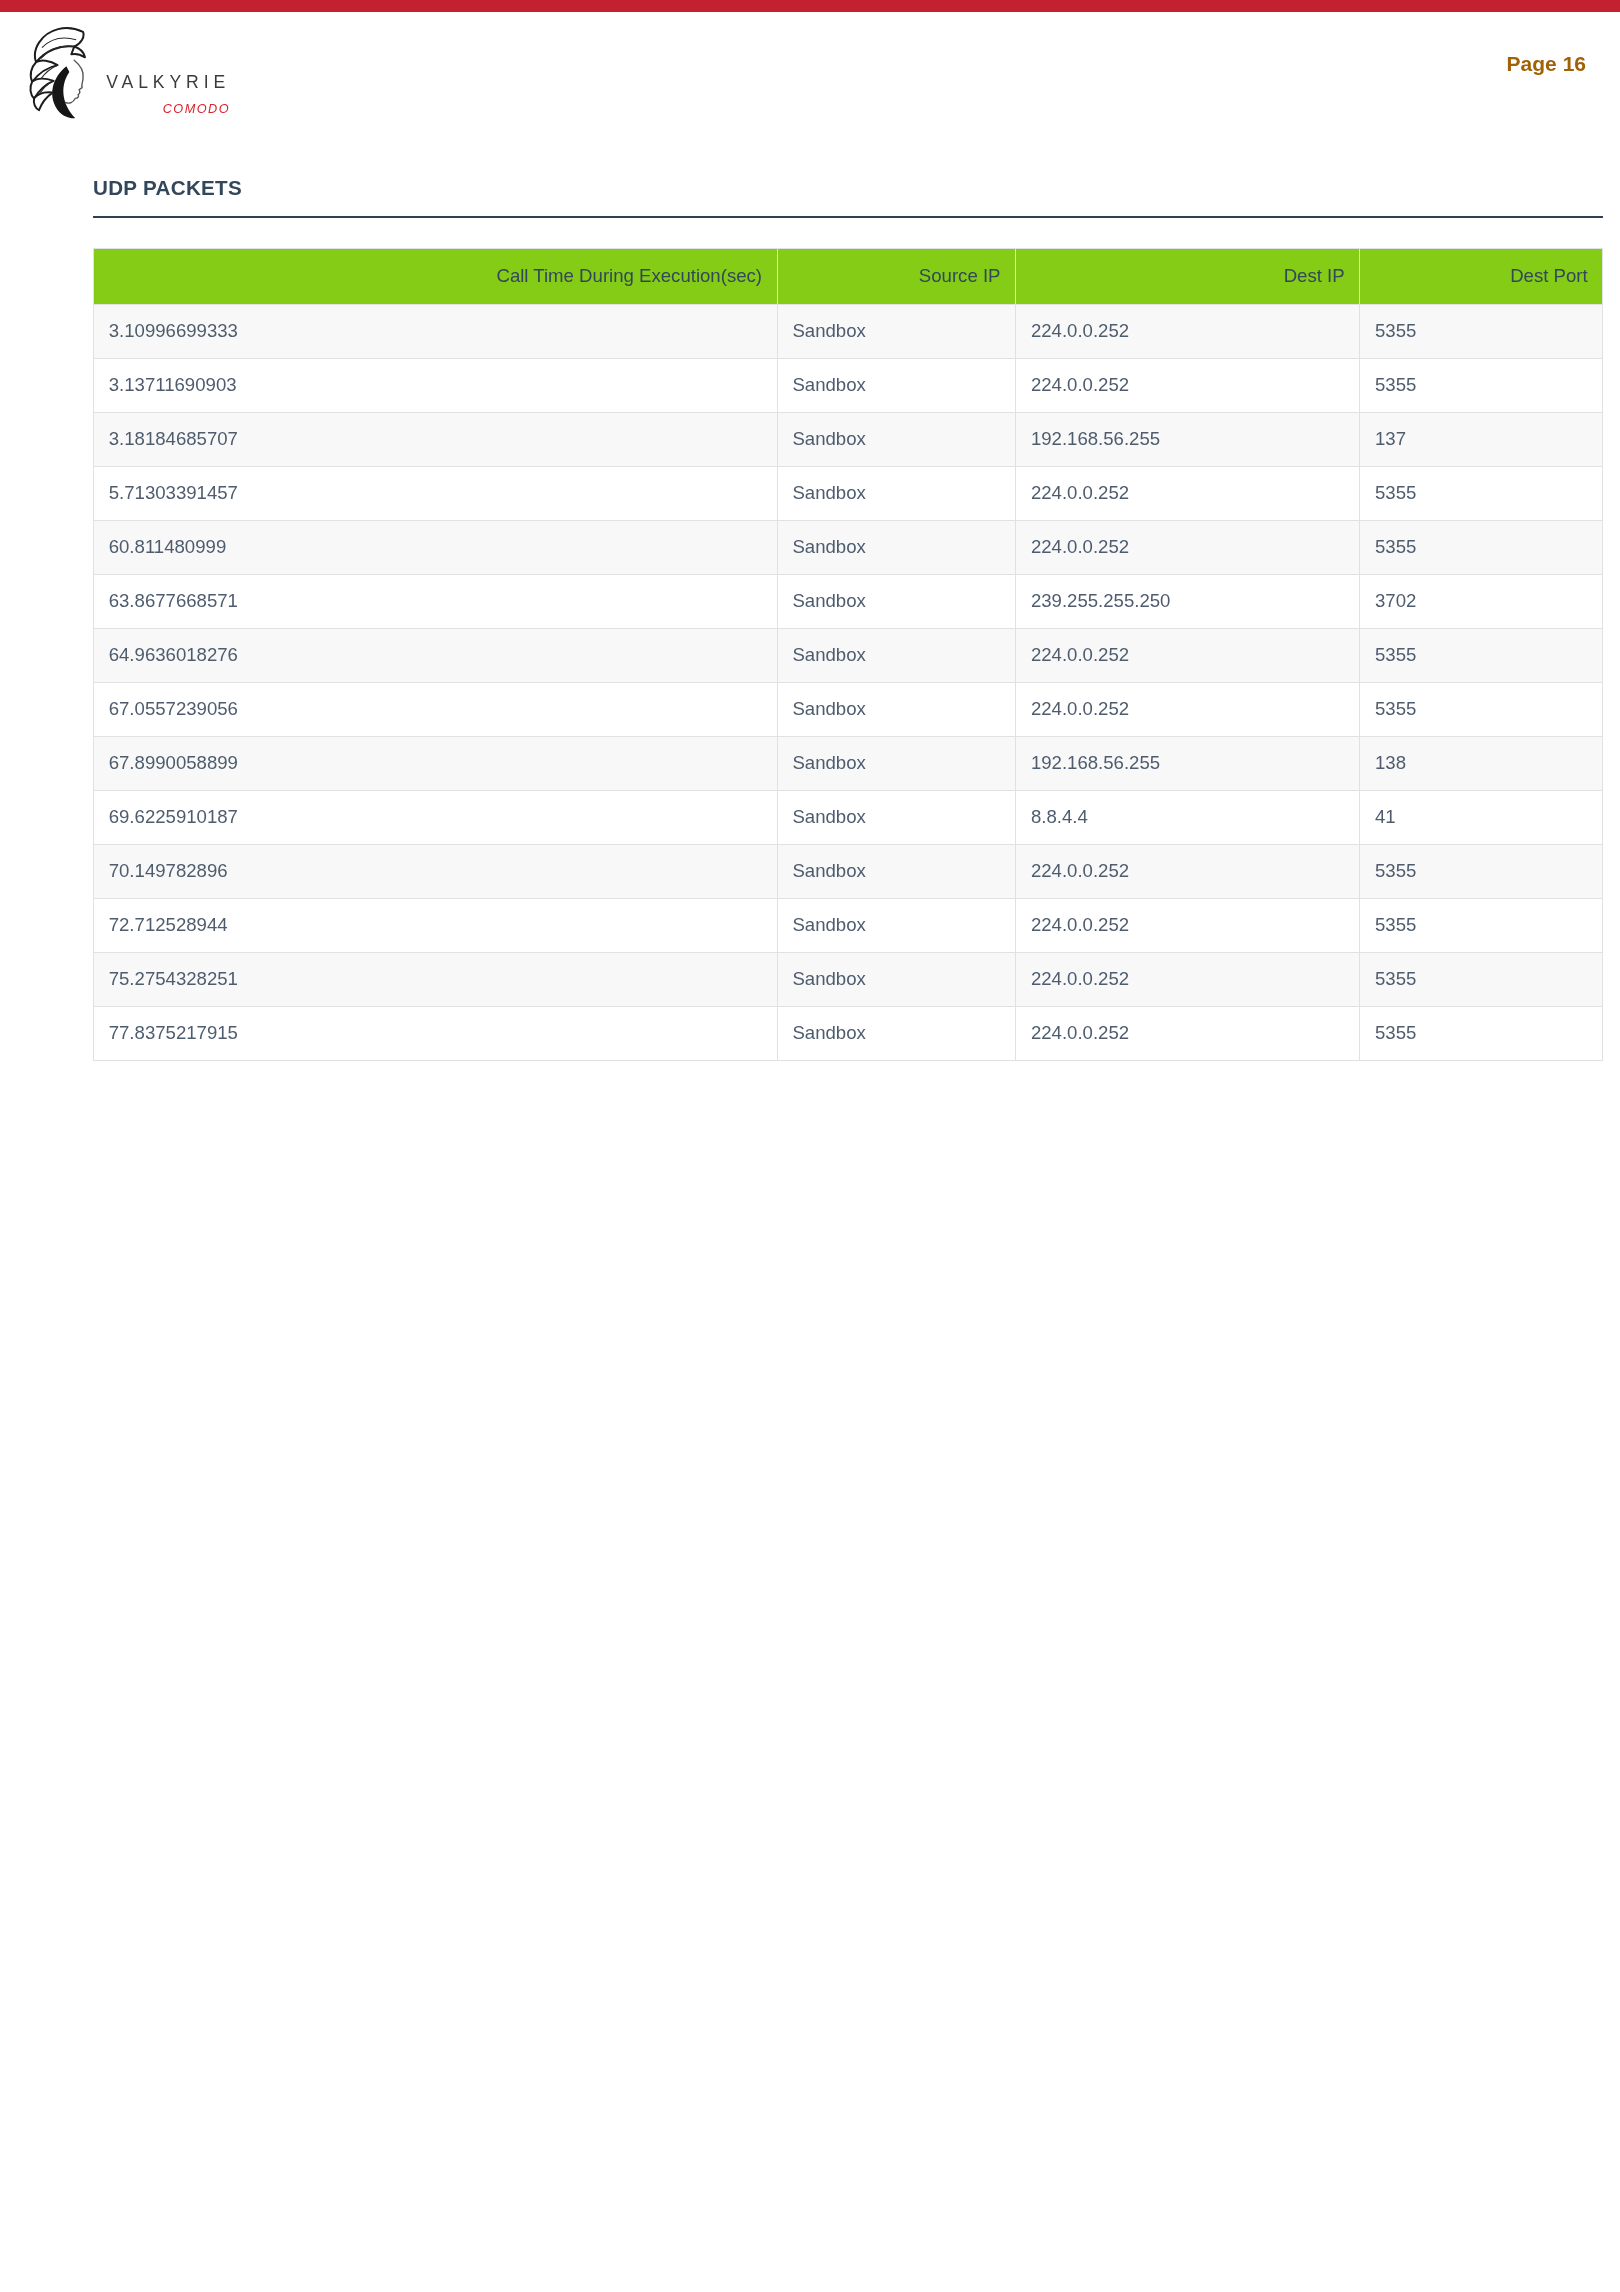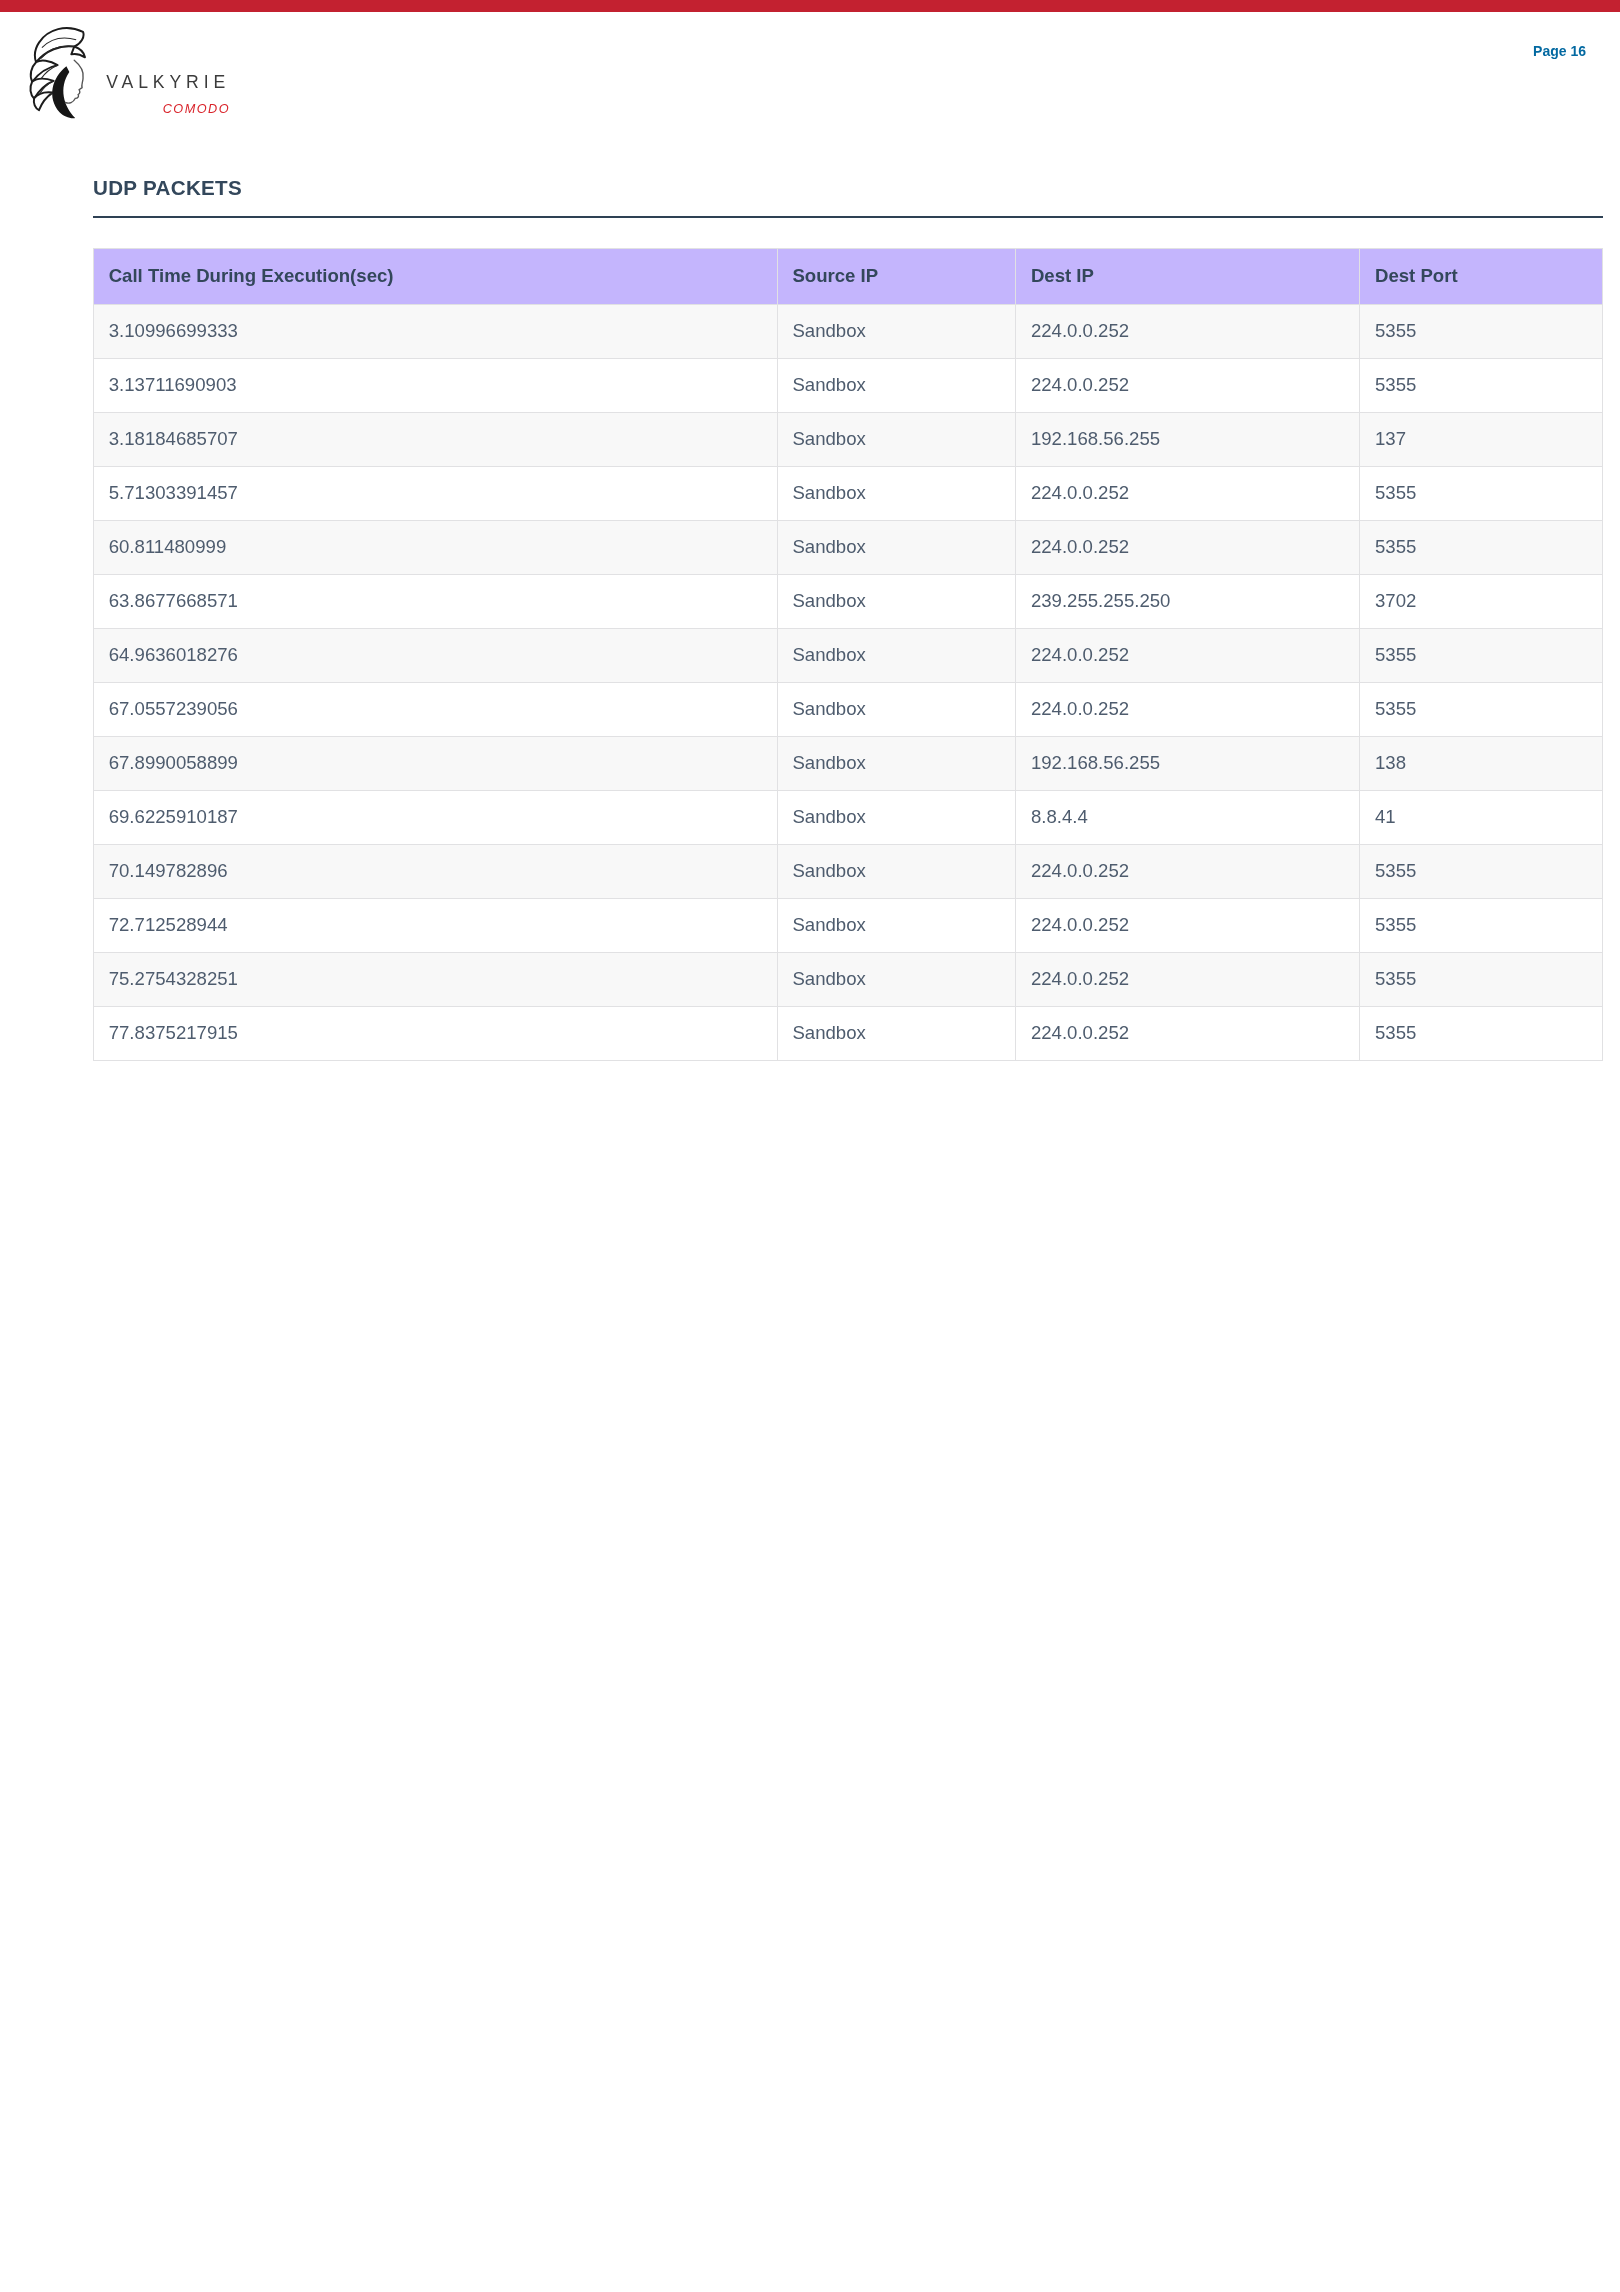--- a/index.html
+++ b/index.html
@@ -66,25 +66,25 @@
     font-size: 12.7px;
     font-weight: normal;
     font-style: italic;
     letter-spacing: 1.5px;
     color: var(--brand-red, #d9232a);
     margin-top: 9px;
   }
 
   .page-number {
     position: absolute;
-    top: 31px;
+    top: 40px;
     right: 34px;
-    font-size: 14px;
+    font-size: 21px;
     font-weight: bold;
-    color: #0369a1;
+    color: #a16207;
   }
 
   
   .content {
     margin-left: 93px;
     margin-right: 16.7px; 
   }
 
   .section-title {
     margin-top: 47px;
@@ -116,22 +116,23 @@
     text-align: left;
     vertical-align: middle;
     font-size: 18.6px;
     overflow: hidden;
     white-space: nowrap;
   }
 
   table.packets th {
     height: 56px;
     color: var(--heading-text, #33475b);
-    font-weight: 700;
-    background: #c4b5fd;
+    font-weight: 400;
+    background: #84cc16;
+    text-align: right;
   }
 
   table.packets td {
     height: 54px;
     color: var(--cell-text, #4e5c6e);
     font-weight: 400;
   }
 
   table.packets tbody tr:nth-child(odd) td {
     background: var(--row-alt-bg, #f8f8f8);

